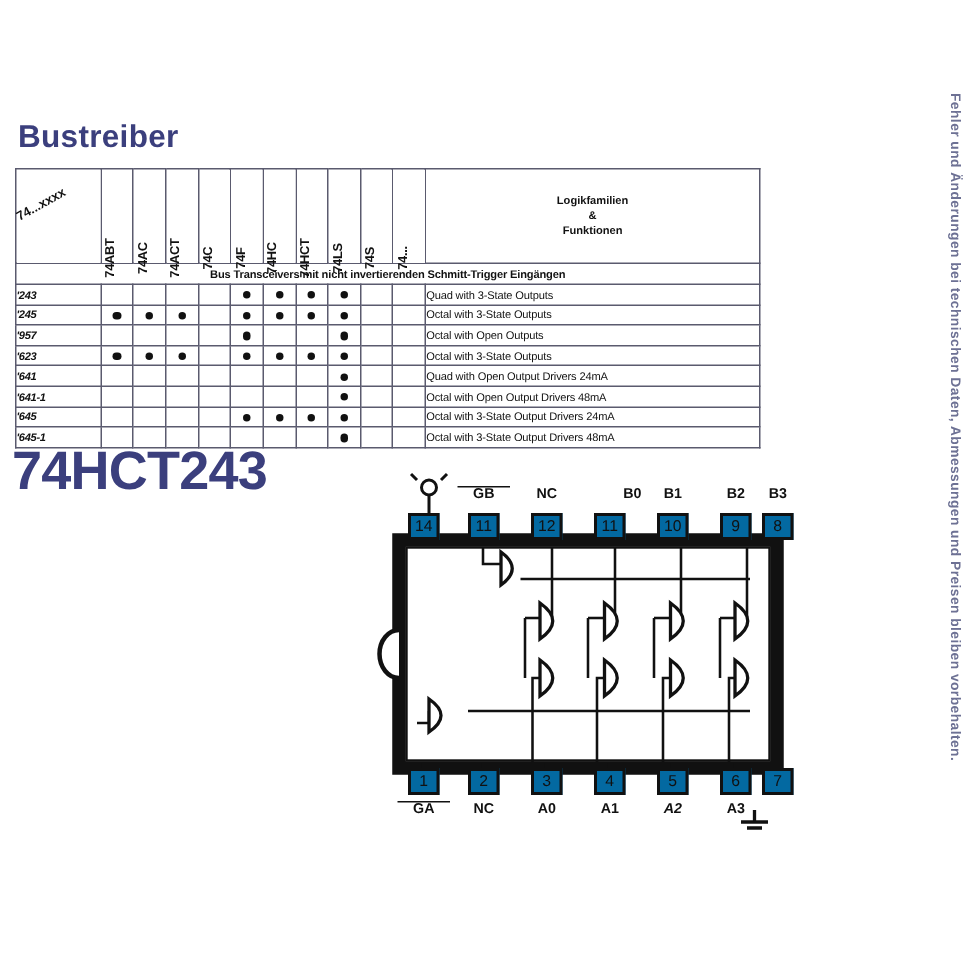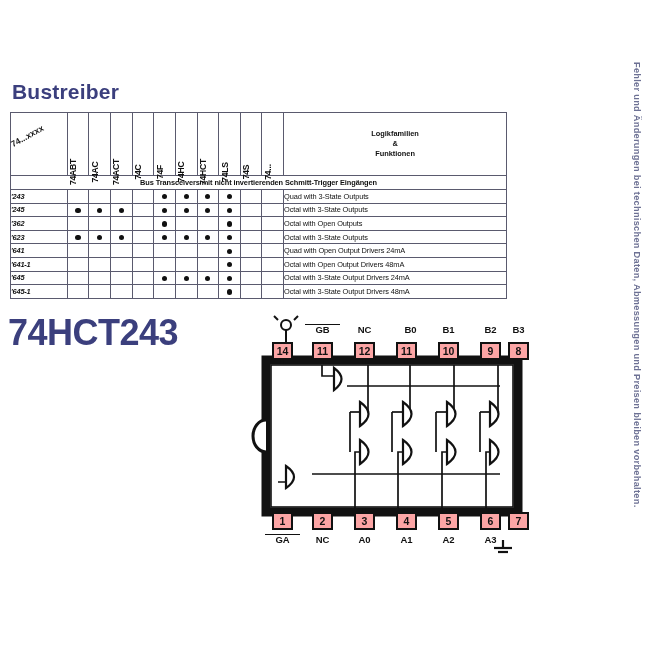--- a/index.html
+++ b/index.html
@@ -69,36 +69,36 @@
     display:inline-block;width:5.2px;height:5.2px;border-radius:50%;
     background:#111;vertical-align:middle;
   }
   .desc{
     font-size:8px;padding-left:4px;height:12.6px;white-space:nowrap;
     letter-spacing:-.1px;
   }
 
   
   .part-title{
-    position:absolute;left:8px;top:312px;
+    position:absolute;left:8px;top:293px;
     font-size:36px;font-weight:bold;color:#3b3f7d;
     letter-spacing:-.5px;
   }
 
   
   .chip-wrap{position:absolute;left:250px;top:312px;width:300px;height:255px;}
   .pin-label{
     position:absolute;font-size:9.5px;font-weight:bold;color:#111;
     text-align:center;white-space:nowrap;
   }
   .pin-label.ovl{border-top:1.4px solid #111;padding-top:0px;line-height:1.05;}
   .pinbox{
     position:absolute;width:21px;height:18px;
-    border:2.6px solid #111;background:#fca5a5;
-    font-size:10.5px;font-weight:bold;color:#111;
+    border:2.6px solid #111;background:#0369a1;
+    font-size:10.5px;font-weight:normal;color:#111;
     display:flex;align-items:center;justify-content:center;
     box-sizing:border-box;
   }
   .vertical-note{
     position:absolute;right:8px;top:62px;
     font-size:9.2px;color:#6d7194;font-weight:bold;
     writing-mode:vertical-rl;
     white-space:nowrap;letter-spacing:.3px;
   }
 </style>
@@ -178,21 +178,21 @@
           <td class="cell"></td>
           <td class="cell"><span class="dot"></span></td>
           <td class="cell"><span class="dot"></span></td>
           <td class="cell"><span class="dot"></span></td>
           <td class="cell"><span class="dot"></span></td>
           <td class="cell"></td>
           <td class="cell"></td>
           <td class="desc">Octal with 3-State Outputs</td>
         </tr>
         <tr>
-          <td class="rowlabel">'362</td>
+          <td class="rowlabel">'957</td>
           <td class="cell"></td>
           <td class="cell"></td>
           <td class="cell"></td>
           <td class="cell"></td>
           <td class="cell"><span class="dot"></span></td>
           <td class="cell"></td>
           <td class="cell"></td>
           <td class="cell"><span class="dot"></span></td>
           <td class="cell"></td>
           <td class="cell"></td>
@@ -351,37 +351,37 @@
       </g>
     </svg>
 
     <div id="pins-layer">
         <div class="pinbox" style="left: 22px; top: 30px;">14</div>
         <div class="pinbox" style="left: 62px; top: 30px;">11</div>
         <div class="pin-label ovl" style="left: 55px; width: 35px; top: 12px;">GB</div>
         <div class="pinbox" style="left: 104px; top: 30px;">12</div>
         <div class="pin-label" style="left: 97px; width: 35px; top: 12px;">NC</div>
         <div class="pinbox" style="left: 146px; top: 30px;">11</div>
-        <div class="pin-label" style="left: 143px; width: 35px; top: 12px;">B0</div>
+        <div class="pin-label" style="left: 154px; width: 35px; top: 12px;">B0</div>
         <div class="pinbox" style="left: 188px; top: 30px;">10</div>
         <div class="pin-label" style="left: 181px; width: 35px; top: 12px;">B1</div>
         <div class="pinbox" style="left: 230px; top: 30px;">9</div>
         <div class="pin-label" style="left: 223px; width: 35px; top: 12px;">B2</div>
         <div class="pinbox" style="left: 258px; top: 30px;">8</div>
         <div class="pin-label" style="left: 251px; width: 35px; top: 12px;">B3</div>
         <div class="pinbox" style="left: 22px; top: 200px;">1</div>
         <div class="pin-label ovl" style="left: 15px; width: 35px; top: 222px;">GA</div>
         <div class="pinbox" style="left: 62px; top: 200px;">2</div>
         <div class="pin-label" style="left: 55px; width: 35px; top: 222px;">NC</div>
         <div class="pinbox" style="left: 104px; top: 200px;">3</div>
         <div class="pin-label" style="left: 97px; width: 35px; top: 222px;">A0</div>
         <div class="pinbox" style="left: 146px; top: 200px;">4</div>
         <div class="pin-label" style="left: 139px; width: 35px; top: 222px;">A1</div>
         <div class="pinbox" style="left: 188px; top: 200px;">5</div>
-        <div class="pin-label" style="left: 181px; width: 35px; top: 222px;">A2</div>
+        <div class="pin-label" style="left: 181px; width: 35px; top: 222px; font-style: italic;">A2</div>
         <div class="pinbox" style="left: 230px; top: 200px;">6</div>
         <div class="pin-label" style="left: 223px; width: 35px; top: 222px;">A3</div>
         <div class="pinbox" style="left: 258px; top: 200px;">7</div>
       </div>
   </div>
 
   <div class="vertical-note">Fehler und Änderungen bei technischen Daten, Abmessungen und Preisen bleiben vorbehalten.</div>
 
 </div>
 

